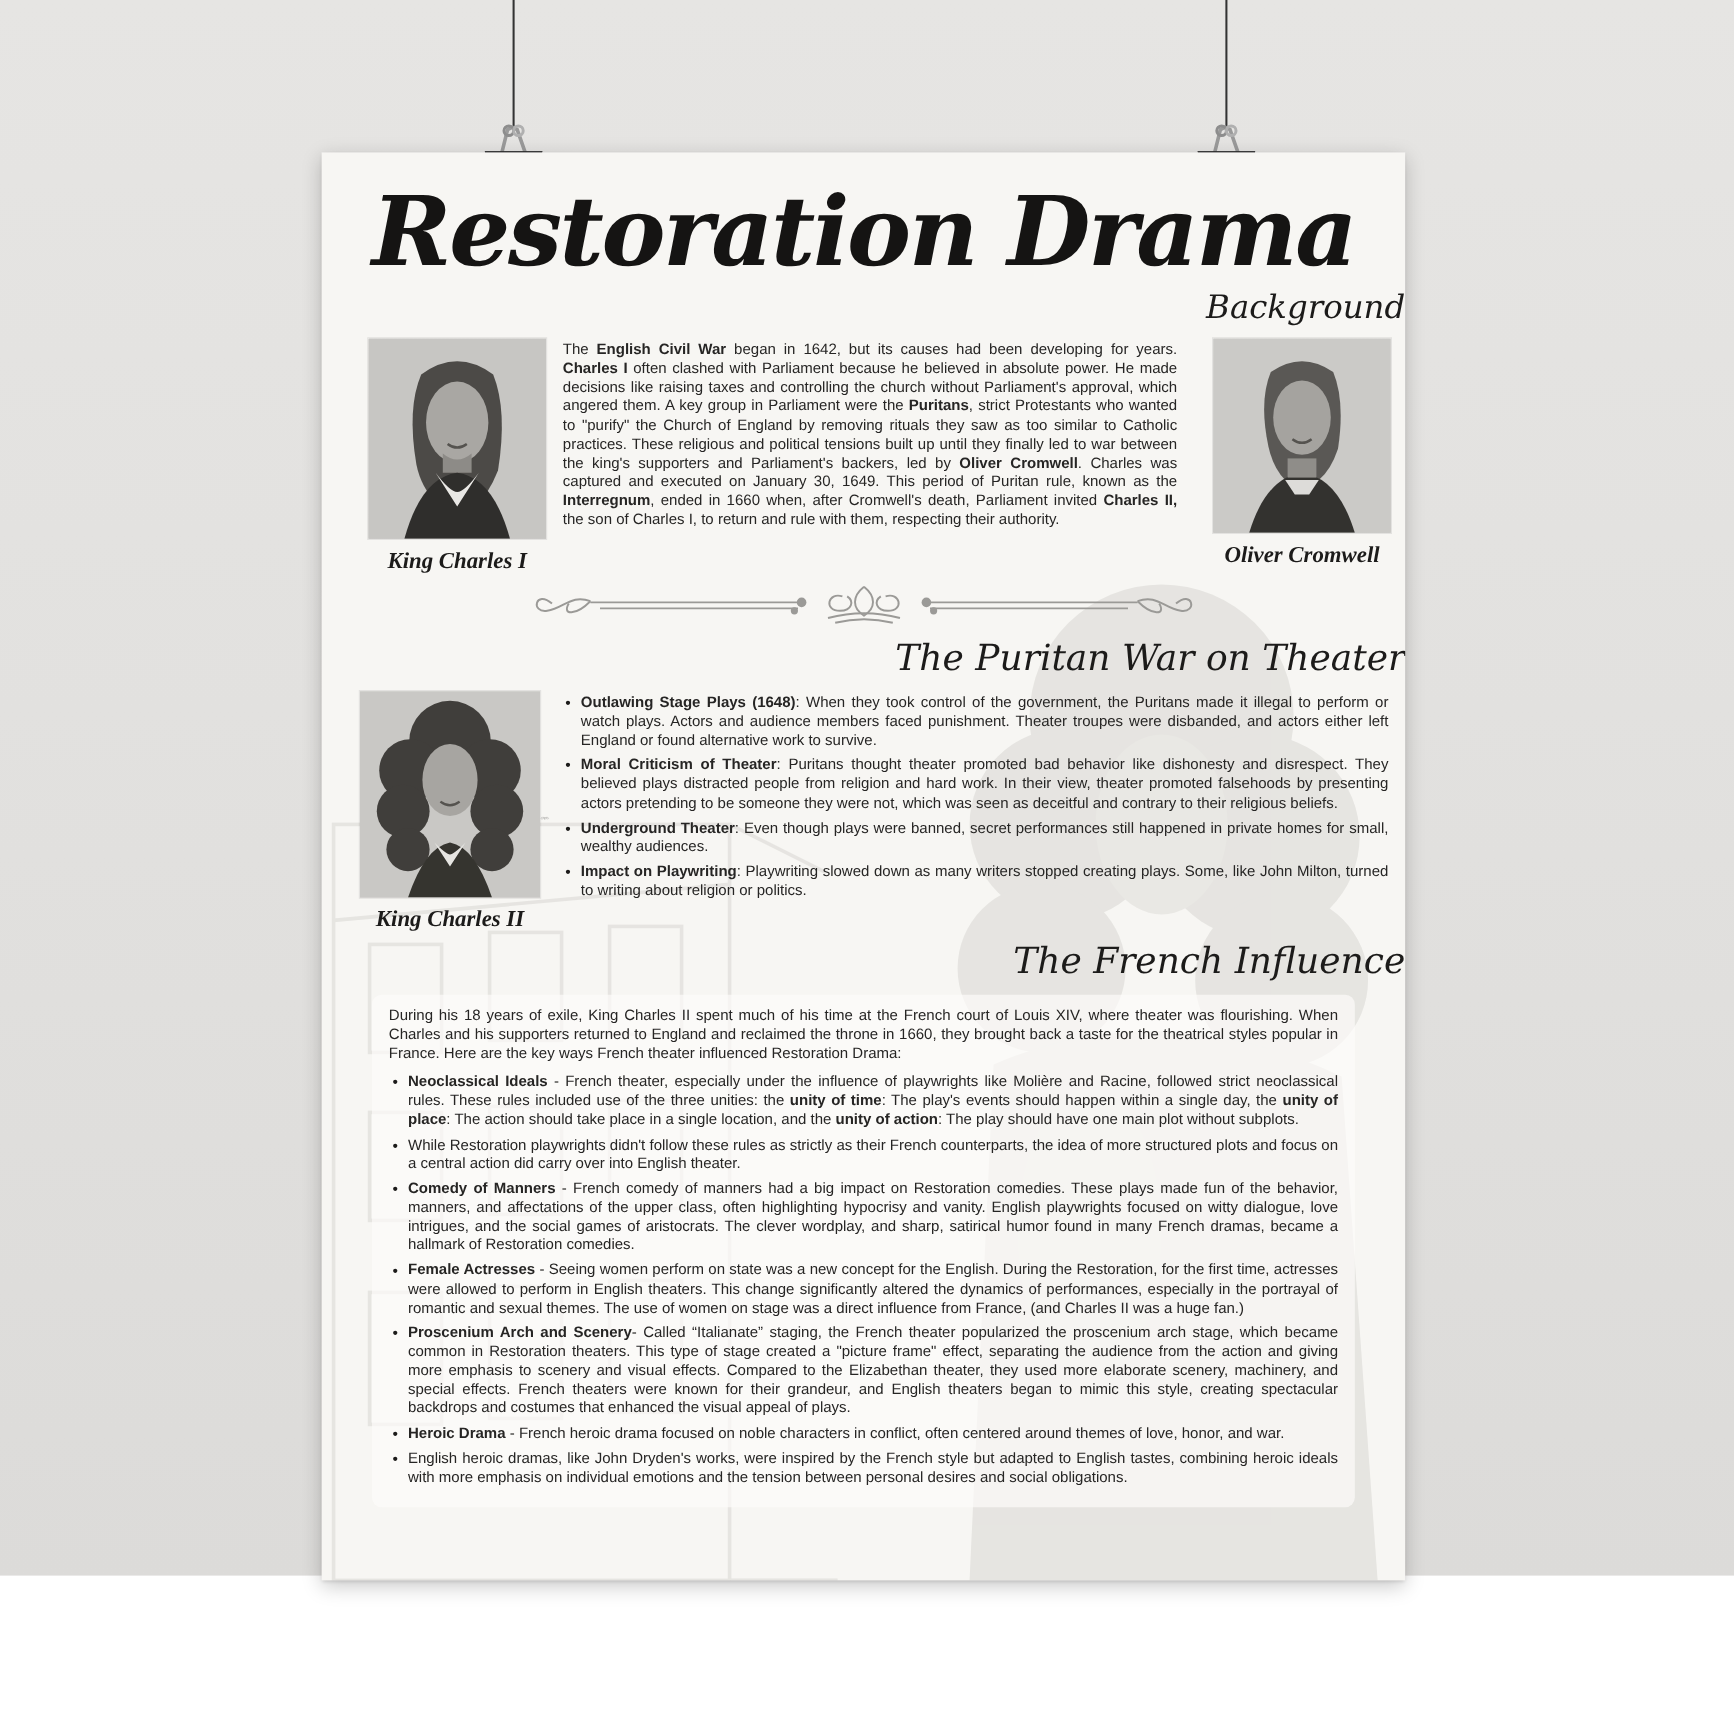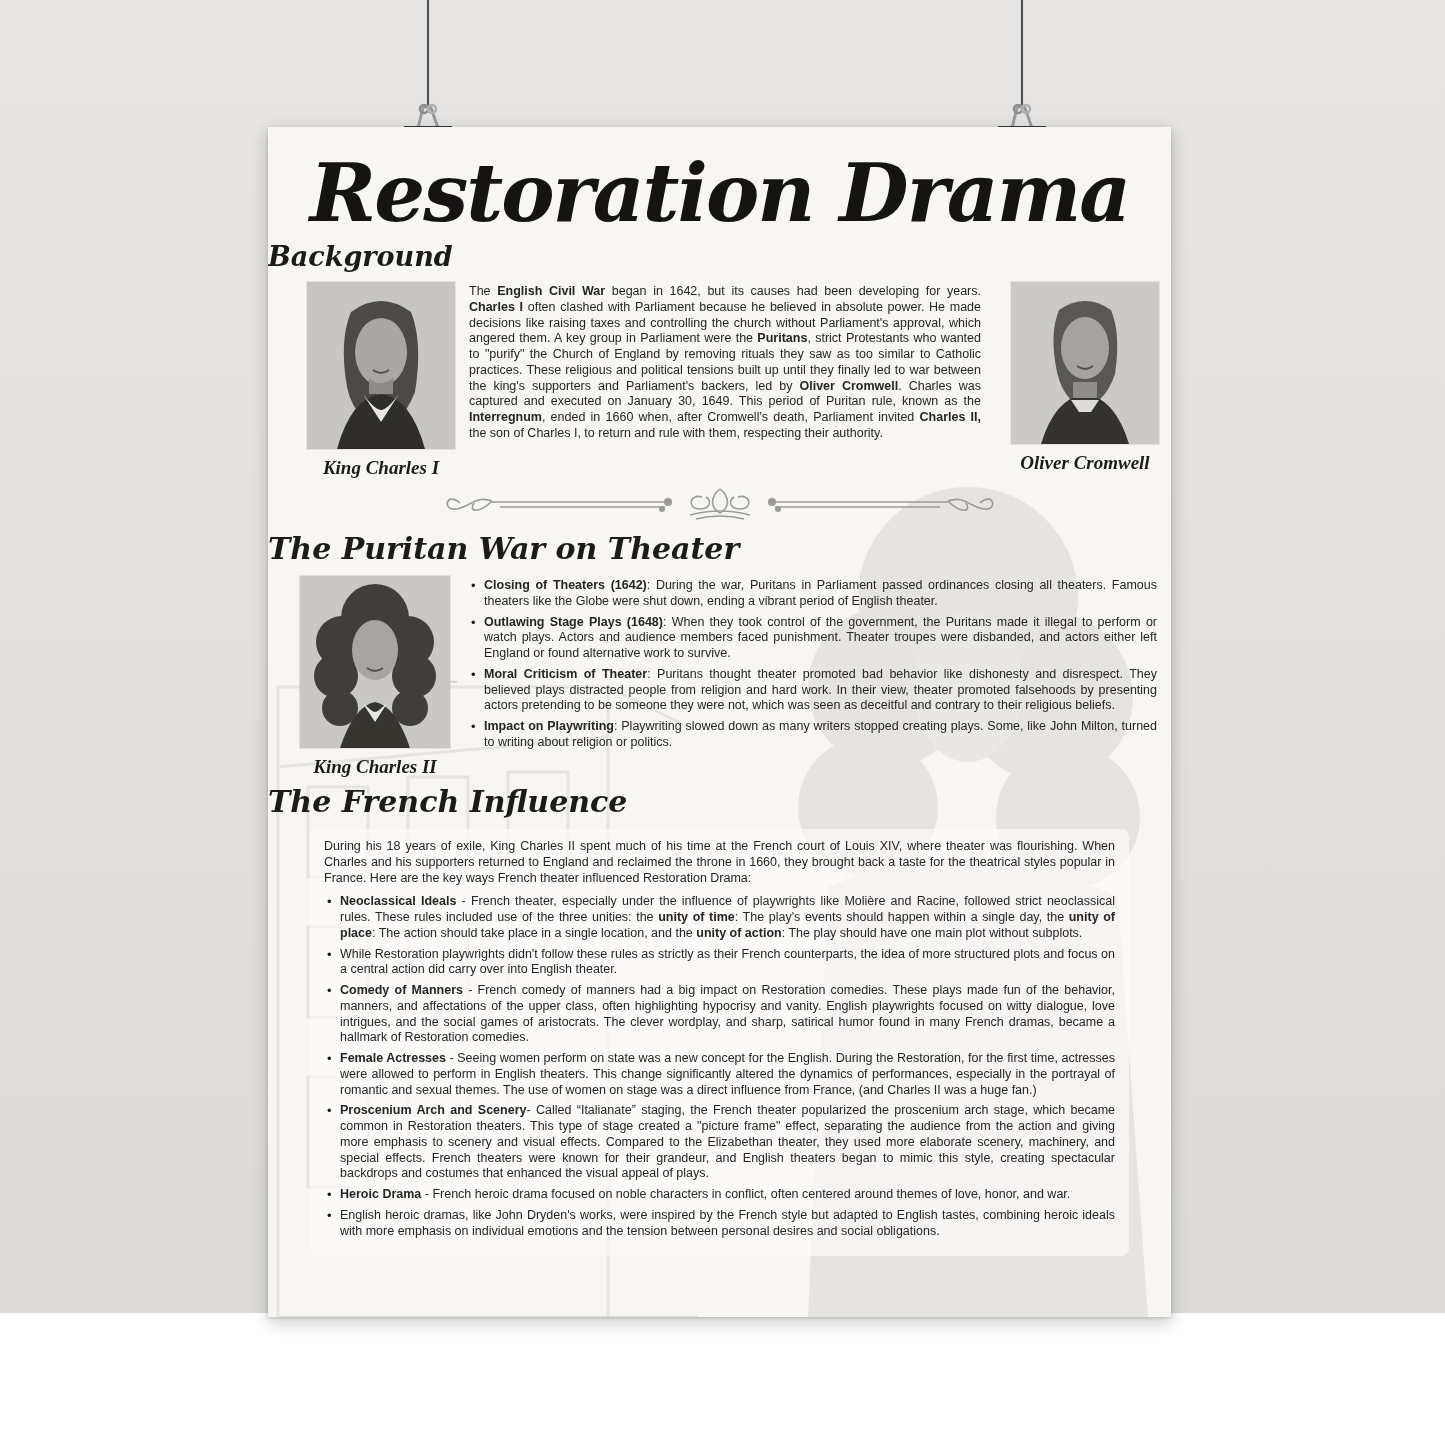--- a/index.html
+++ b/index.html
@@ -10,21 +10,21 @@
   .clip{position:absolute;}
   .poster{position:absolute;left:268px;top:127px;width:903px;height:1190px;
     background:#f7f6f3;box-shadow:0 5px 16px rgba(0,0,0,.22), 0 1px 3px rgba(0,0,0,.15);
     overflow:hidden;}
   .watermark{position:absolute;inset:0;pointer-events:none;}
   .content{position:relative;}
   .title{font-family:"DejaVu Serif", serif;font-style:italic;font-weight:600;
     font-size:80px;text-align:center;color:#151413;margin:26px 0 0 0;line-height:1.0;
     letter-spacing:-2px;}
   .script-h{font-family:"DejaVu Serif", serif;font-style:italic;color:#1c1b1a;
-    text-align:left;font-weight:700;}
+    text-align:right;font-weight:400;}
   .h-background{font-size:27px;margin:8px 0 10px 0;}
   .h-section{font-size:30px;margin:6px 0 10px 0;}
   .bg-row{display:grid;grid-template-columns:148px 1fr 148px;gap:14px;
     padding:0 12px 0 39px;align-items:start;}
   .portrait{border:0;margin:0;text-align:center;}
   .portrait svg{display:block;background:linear-gradient(180deg,#d8d7d4,#c2c1be);
     box-shadow:0 0 0 1px rgba(0,0,0,.08);}
   .caption{font-family:Liberation Serif, serif;font-style:italic;font-weight:600;
     font-size:19px;color:#1c1b1a;margin-top:8px;}
   .bodytext{font-size:12.5px;line-height:1.26;color:#262524;text-align:justify;}
@@ -184,26 +184,26 @@
             <g stroke="#161514" fill="none" stroke-width="2.2">
               <path d="M70 14 C50 2 18 4 14 18 C10 32 36 34 48 24 C58 16 50 10 42 14"></path>
               <path d="M70 14 C90 2 122 4 126 18 C130 32 104 34 92 24 C82 16 90 10 98 14"></path>
               <path d="M70 10 C64 18 64 30 70 40 C76 30 76 18 70 10"></path>
             </g>
           </svg>
         </div>
 
         <ul class="bullets bodytext">
 
-            <li><b>Closing of Theaters (1642)</b><span>: During the war, Puritans in Parliament passed ordinances closing all theaters. Famous theaters like the Globe were shut down, ending a vibrant period of English theater.</span></li>
 
             <li><b>Outlawing Stage Plays (1648)</b><span>: When they took control of the government, the Puritans made it illegal to perform or watch plays. Actors and audience members faced punishment. Theater troupes were disbanded, and actors either left England or found alternative work to survive.</span></li>
 
             <li><b>Moral Criticism of Theater</b><span>: Puritans thought theater promoted bad behavior like dishonesty and disrespect. They believed plays distracted people from religion and hard work. In their view, theater promoted falsehoods by presenting actors pretending to be someone they were not, which was seen as deceitful and contrary to their religious beliefs.</span></li>
 
+            <li><b>Underground Theater</b><span>: Even though plays were banned, secret performances still happened in private homes for small, wealthy audiences.</span></li>
 
             <li><b>Impact on Playwriting</b><span>: Playwriting slowed down as many writers stopped creating plays. Some, like John Milton, turned to writing about religion or politics.</span></li>
 
           </ul>
       </div>
 
       <div class="script-h h-section">The French Influence</div>
 
       <div class="french-panel">
         <p class="bodytext intro">During his 18 years of exile, King Charles II spent much of his time at the French court of Louis XIV, where theater was flourishing. When Charles and his supporters returned to England and reclaimed the throne in 1660, they brought back a taste for the theatrical styles popular in France. Here are the key ways French theater influenced Restoration Drama:</p>

